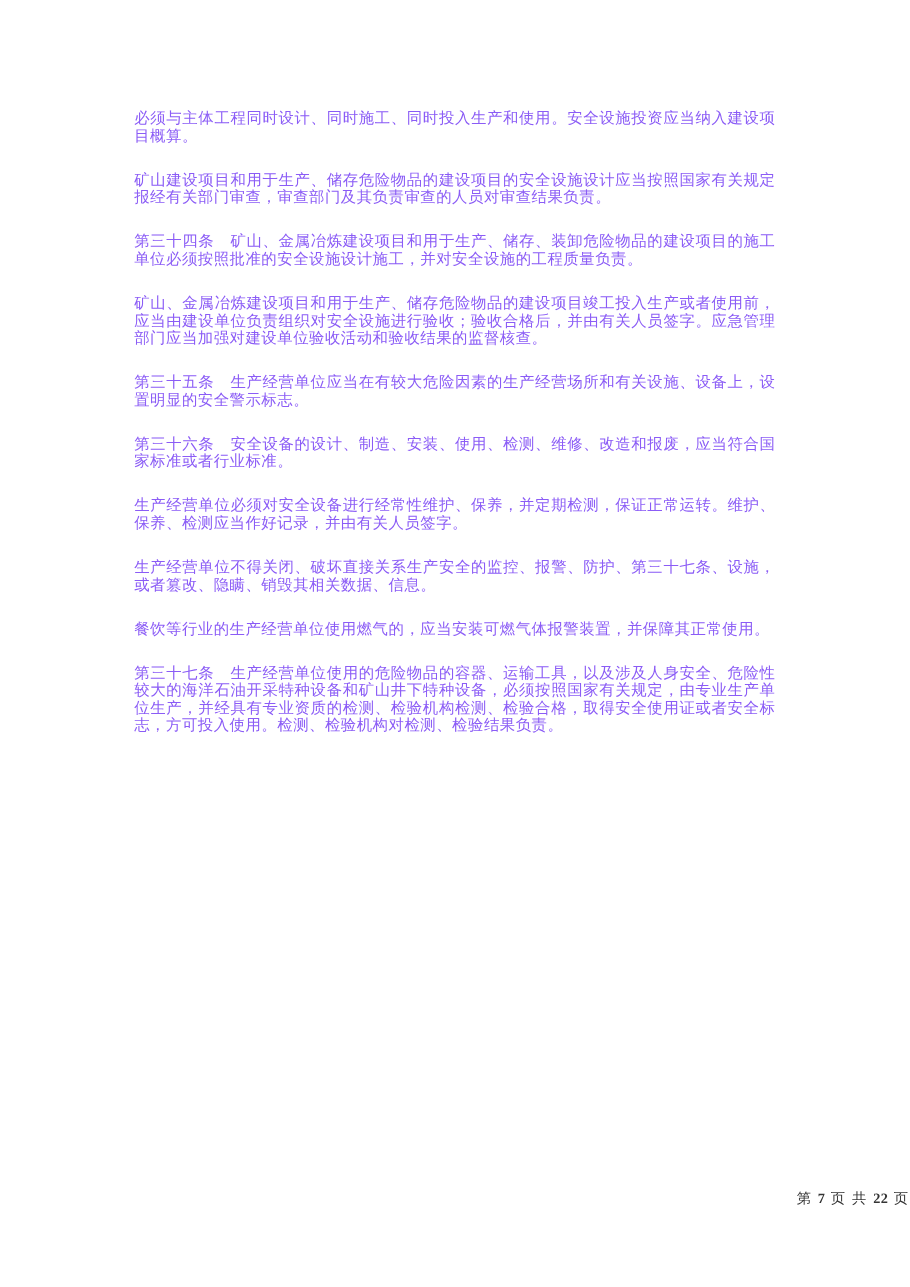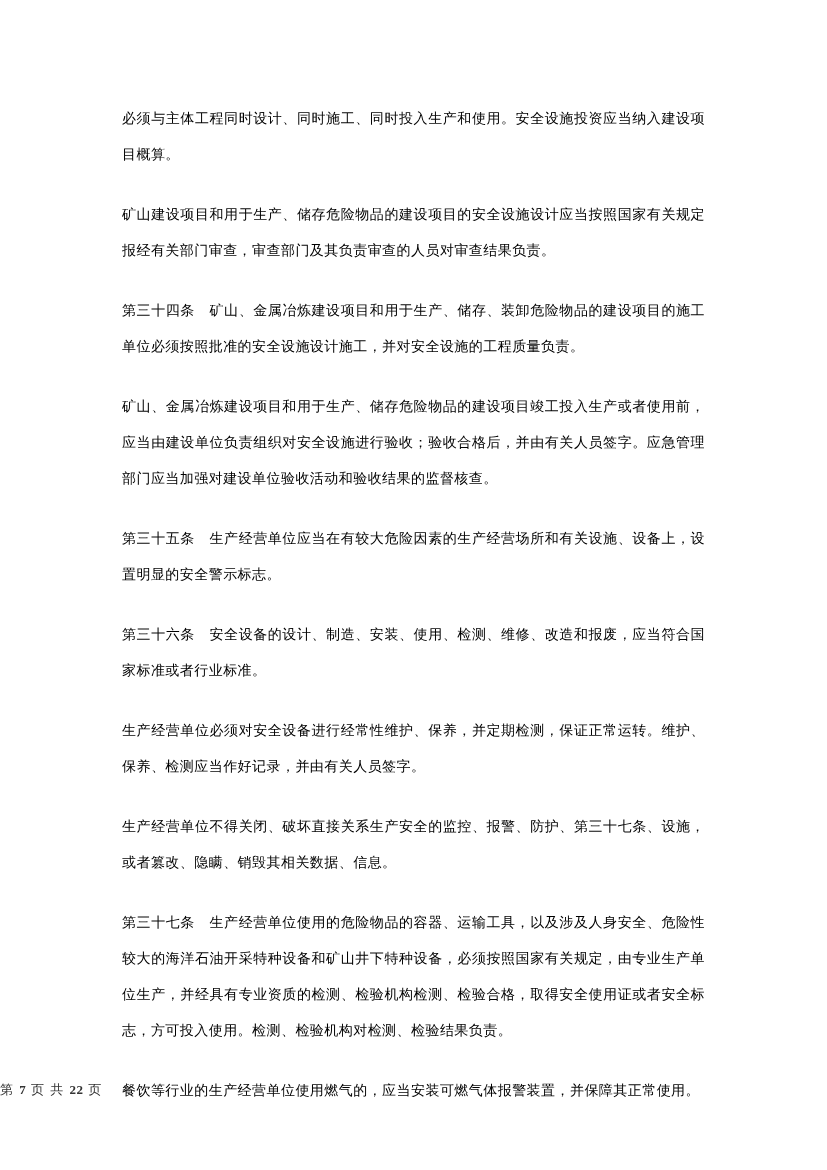--- a/index.html
+++ b/index.html
@@ -25,36 +25,36 @@
   }
   .content {
     position: absolute;
     top: 101px;
     left: 122px;
     width: 583px;
   }
   .para {
     margin: 0 0 24px 0;
     font-size: 14px;
-    line-height: 36px;
+    line-height: 16px;
     letter-spacing: 0.45px;
     text-align: justify;
     text-justify: inter-character;
-    color: #000000;
+    color: #8b5cf6;
     word-break: break-all;
   }
   .para:last-child {
     margin-bottom: 0;
   }
   .footer {
     position: absolute;
     top: 1080px;
     left: 0;
     width: 827px;
-    text-align: left;
+    text-align: right;
     font-size: 13px;
     line-height: 20px;
     letter-spacing: 1.5px;
     color: #343434;
   }
   .footer b {
     font-weight: bold;
     letter-spacing: 0.5px;
   }
 </style>
@@ -65,22 +65,22 @@
 
   <div class="content">
       <p class="para">必须与主体工程同时设计、同时施工、同时投入生产和使用。安全设施投资应当纳入建设项目概算。</p>
       <p class="para">矿山建设项目和用于生产、储存危险物品的建设项目的安全设施设计应当按照国家有关规定报经有关部门审查，审查部门及其负责审查的人员对审查结果负责。</p>
       <p class="para">第三十四条　矿山、金属冶炼建设项目和用于生产、储存、装卸危险物品的建设项目的施工单位必须按照批准的安全设施设计施工，并对安全设施的工程质量负责。</p>
       <p class="para">矿山、金属冶炼建设项目和用于生产、储存危险物品的建设项目竣工投入生产或者使用前，应当由建设单位负责组织对安全设施进行验收；验收合格后，并由有关人员签字。应急管理部门应当加强对建设单位验收活动和验收结果的监督核查。</p>
       <p class="para">第三十五条　生产经营单位应当在有较大危险因素的生产经营场所和有关设施、设备上，设置明显的安全警示标志。</p>
       <p class="para">第三十六条　安全设备的设计、制造、安装、使用、检测、维修、改造和报废，应当符合国家标准或者行业标准。</p>
       <p class="para">生产经营单位必须对安全设备进行经常性维护、保养，并定期检测，保证正常运转。维护、保养、检测应当作好记录，并由有关人员签字。</p>
       <p class="para">生产经营单位不得关闭、破坏直接关系生产安全的监控、报警、防护、第三十七条、设施，或者篡改、隐瞒、销毁其相关数据、信息。</p>
+      <p class="para">餐饮等行业的生产经营单位使用燃气的，应当安装可燃气体报警装置，并保障其正常使用。</p>
       <p class="para">第三十七条　生产经营单位使用的危险物品的容器、运输工具，以及涉及人身安全、危险性较大的海洋石油开采特种设备和矿山井下特种设备，必须按照国家有关规定，由专业生产单位生产，并经具有专业资质的检测、检验机构检测、检验合格，取得安全使用证或者安全标志，方可投入使用。检测、检验机构对检测、检验结果负责。</p>
-      <p class="para">餐饮等行业的生产经营单位使用燃气的，应当安装可燃气体报警装置，并保障其正常使用。</p>
     </div>
 
   <div class="footer">
     <span>第</span>
     <b>7</b>
     <span>页 共</span>
     <b>22</b>
     <span>页</span>
   </div>
 

